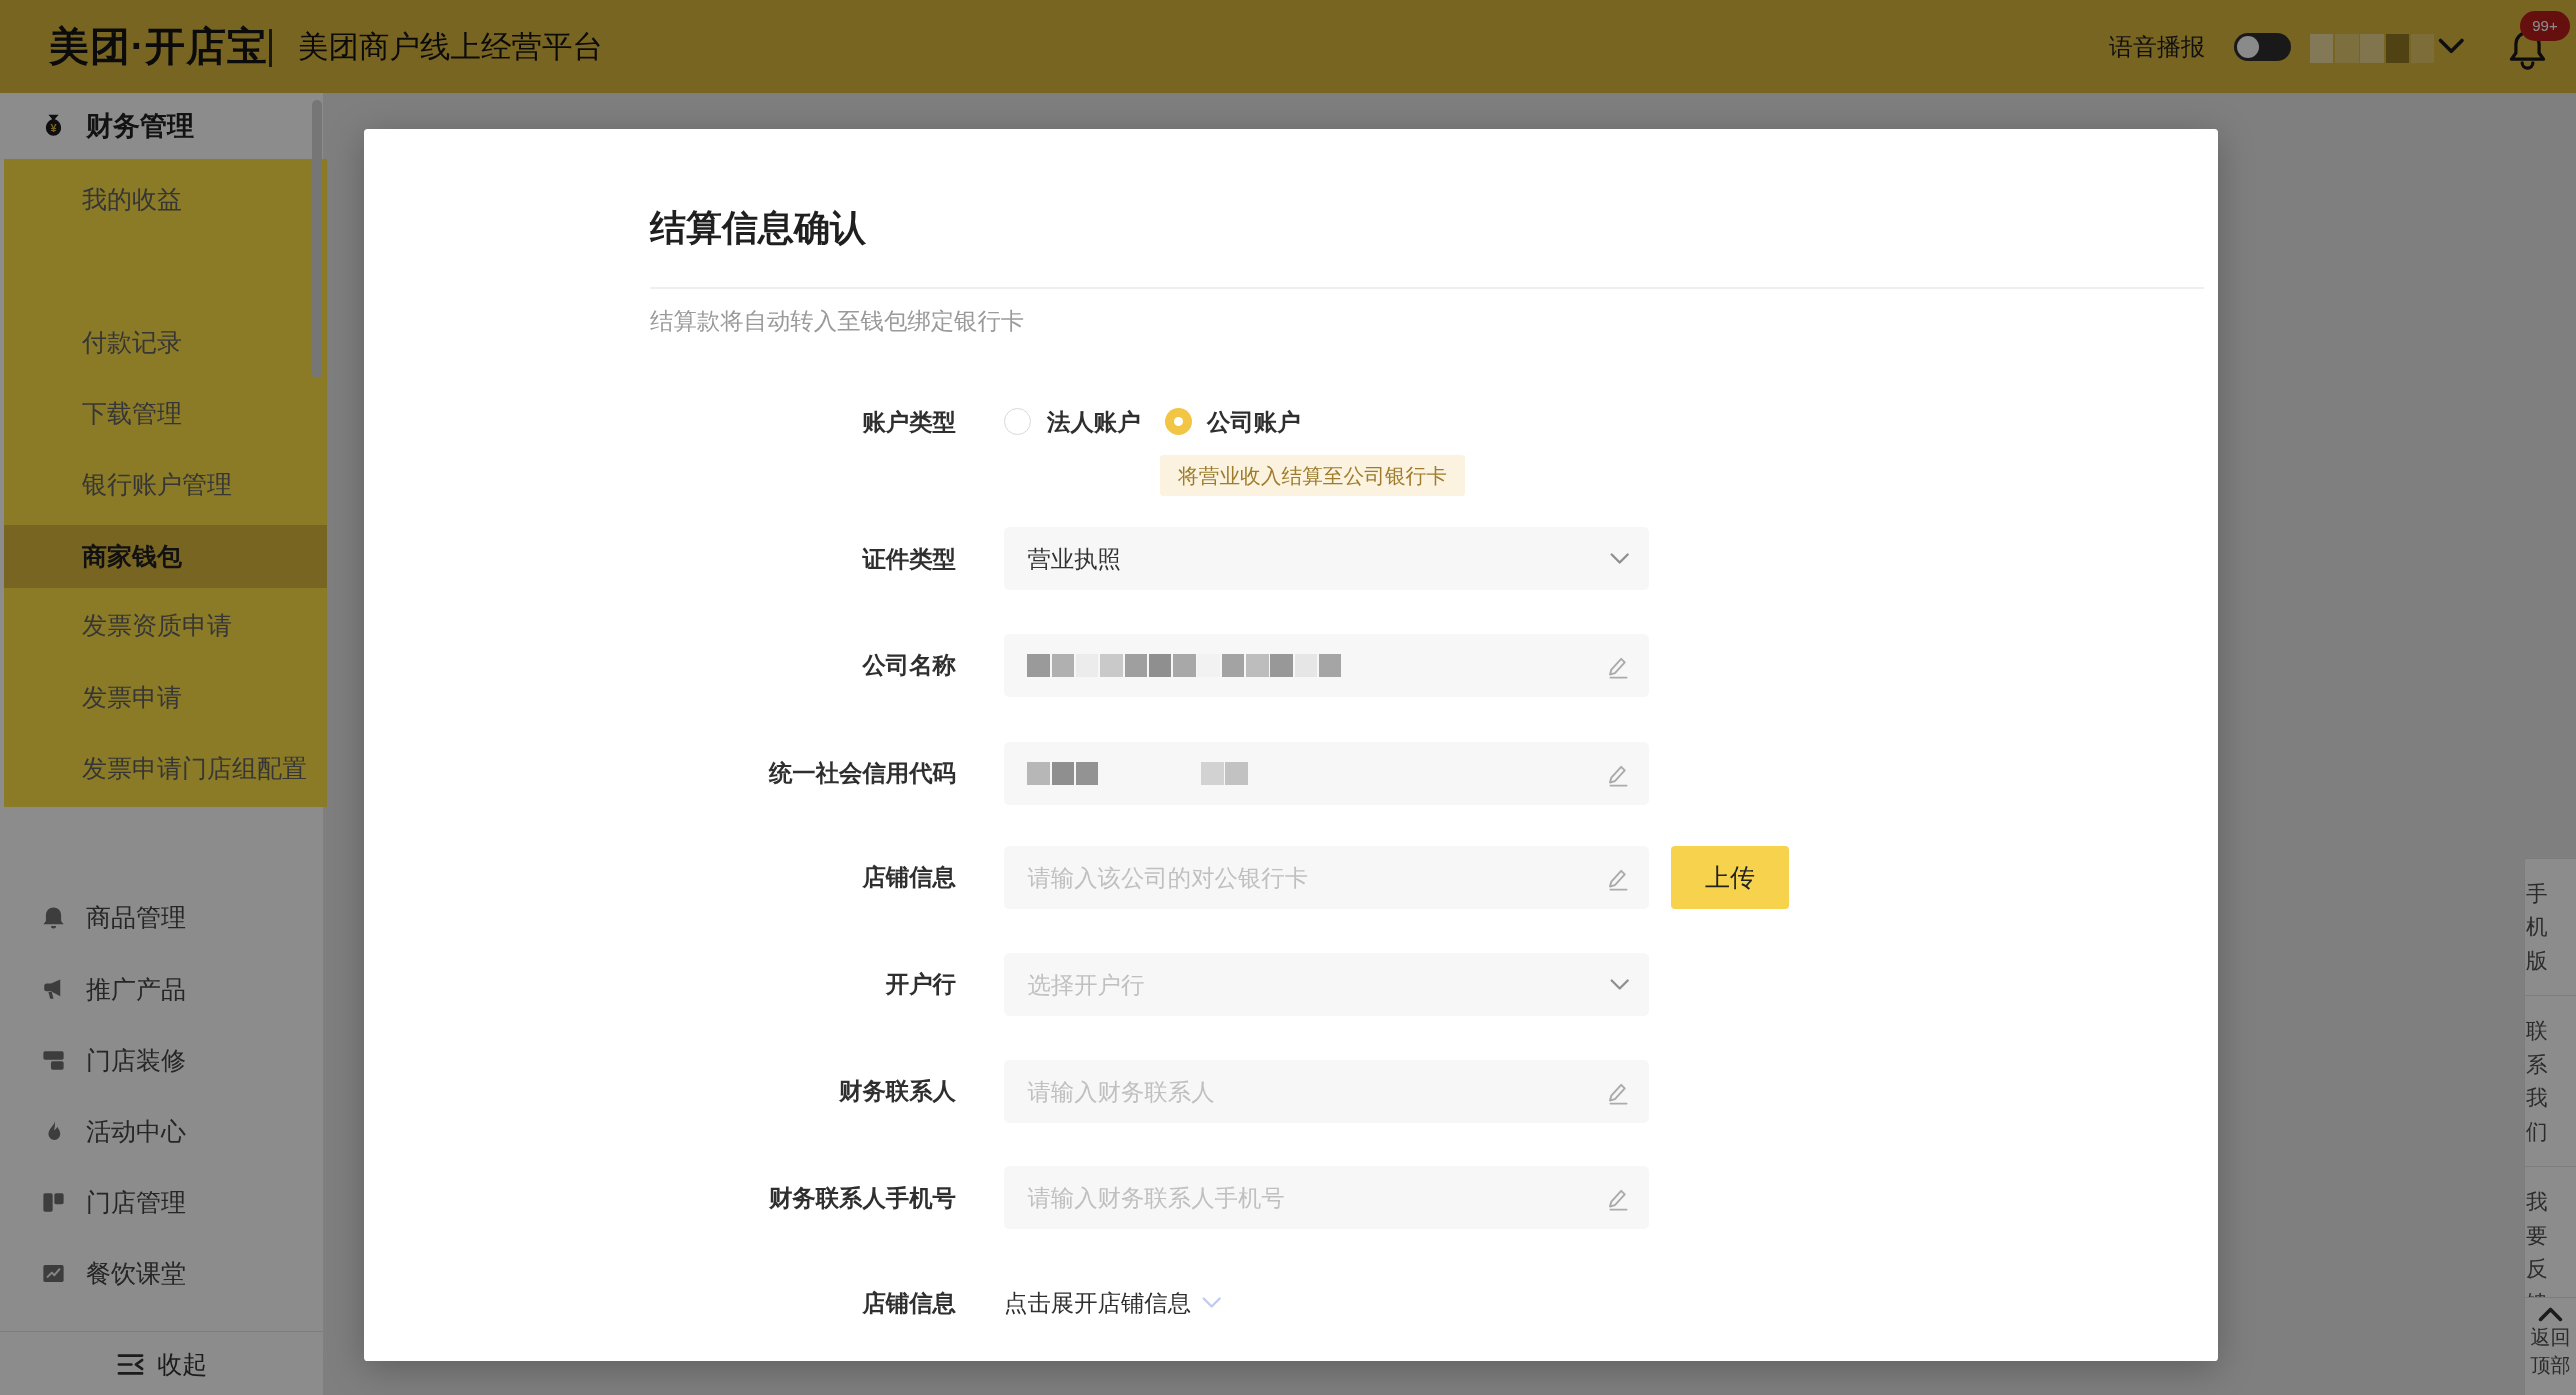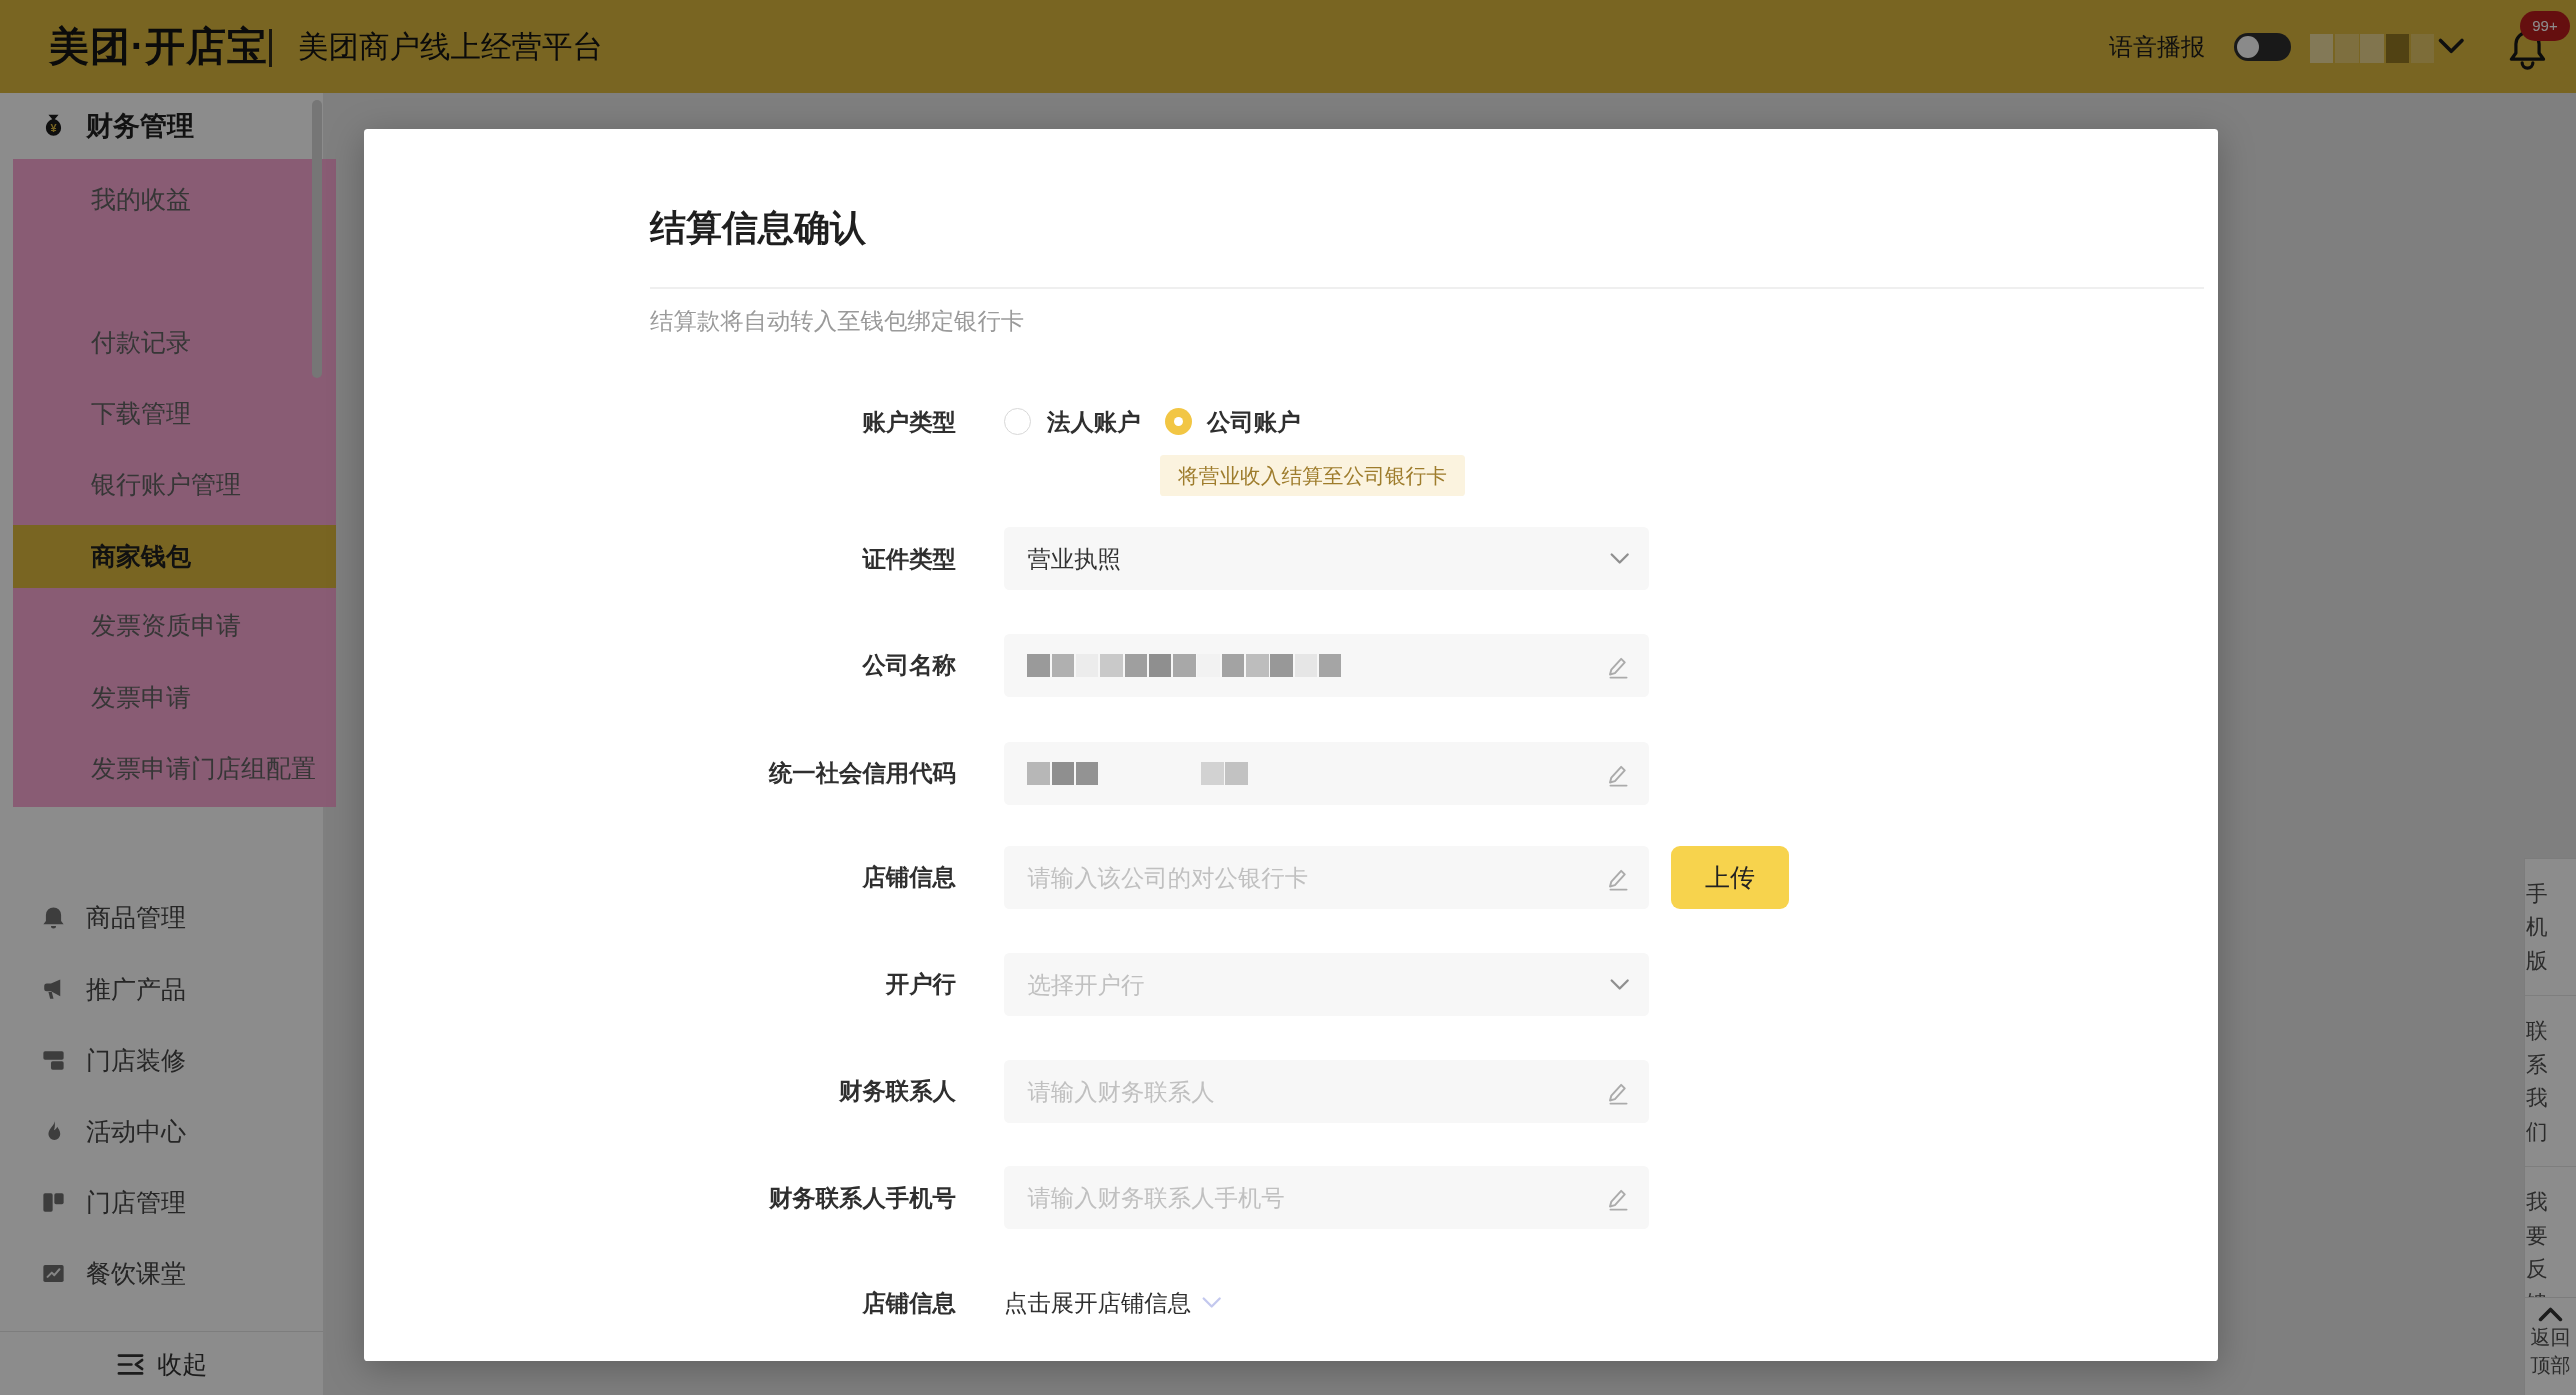--- a/index.html
+++ b/index.html
@@ -22,21 +22,21 @@
   .acct-mosaic i{display:block;width:23.4px;height:29px;}
   .hdr-caret{left:2436px;top:36px;}
   .hdr-bell{left:2507px;top:27px;}
   .hdr-badge{left:2520px;top:10.8px;min-width:50px;height:30.5px;border-radius:15.3px;background:#b91c1c;
     color:#fff;font-size:15px;line-height:30.5px;text-align:center;padding:0 5.4px;box-sizing:border-box;}
   
   #sidebar{left:0;top:93px;width:323px;height:1302px;background:#FFFFFF;z-index:5;}
   .sb-head{left:0;top:0;width:323px;height:66px;background:#fff;}
   .sb-head .sb-ico{position:absolute;left:40px;top:20px;}
   .sb-head .sb-label{position:absolute;left:86px;top:0;height:66px;line-height:66px;font-size:27px;font-weight:600;color:#222;}
-  .sb-sub{left:13px;top:66px;width:323px;height:648px;background:#f9a8d4;}
+  .sb-sub{left:4px;top:66px;width:323px;height:648px;background:#fde047;}
   .sb-sub-item{position:absolute;left:0;width:323px;height:72px;line-height:72px;padding-left:78px;box-sizing:border-box;font-size:25px;color:#636363;cursor:pointer;}
   .sb-sub-item.active{background:#DCB83F;color:#1f1f1f;font-weight:600;height:63px;line-height:63px;}
   .sb-item{position:absolute;left:0;width:323px;height:72px;cursor:pointer;}
   .sb-item .sb-ico{position:absolute;left:40px;top:22.5px;}
   .sb-item .sb-label{position:absolute;left:86px;top:0;height:72px;line-height:72px;font-size:25px;color:#454545;}
   .sb-scroll{left:312px;top:7.2px;width:10px;height:278px;border-radius:5.4px;background:#D7D7D7;}
   #sb-bottom{left:0;top:1331px;width:323px;height:65px;background:#fff;border-top:1.8px solid #E4E4E4;z-index:5;
     display:flex;align-items:center;justify-content:center;gap:12.6px;}
   #sb-bottom .col-label{font-size:25px;color:#333;}
   
@@ -64,21 +64,21 @@
   .trail{position:absolute;right:18px;top:50%;transform:translateY(-50%);}
   .radio{position:absolute;width:27px;height:27px;border-radius:50%;box-sizing:border-box;cursor:pointer;}
   .radio.off{background:#fff;border:1.8px solid #D8D8D8;}
   .radio.on{background:#F2C644;}
   .radio.on i{position:absolute;left:9px;top:9px;width:9px;height:9px;border-radius:50%;background:#fff;}
   .radio-label{position:absolute;font-size:23.4px;font-weight:600;color:#2f2f2f;height:40px;line-height:40px;cursor:pointer;}
   .tooltip{position:absolute;left:796px;top:326px;height:41px;line-height:41px;padding:0 18px;background:#FBF3DF;border-radius:3.6px;
     font-size:20.7px;color:#9E7C2C;white-space:nowrap;}
   .mosaic{display:flex;gap:1.8px;align-items:center;}
   .mosaic i{display:block;width:22.5px;height:23.4px;}
-  .upload-btn{position:absolute;left:1307px;top:717px;width:118px;height:63px;border-radius:9px;background:#F7D34D;
+  .upload-btn{position:absolute;left:1307px;top:717px;width:118px;height:63px;border-radius:4px;background:#F7D34D;
     font-size:25px;color:#222;display:flex;align-items:center;justify-content:center;cursor:pointer;font-weight:500;}
   .store-link{position:absolute;left:640px;font-size:23.4px;color:#2f2f2f;height:40px;line-height:40px;display:flex;align-items:center;gap:9px;cursor:pointer;}
   svg{display:block;}
 </style>
 </head>
 <body>
 
 <div id="header" class="abs">
   <div class="abs logo-main">美团·开店宝</div>
   <div class="abs logo-sep"></div>

